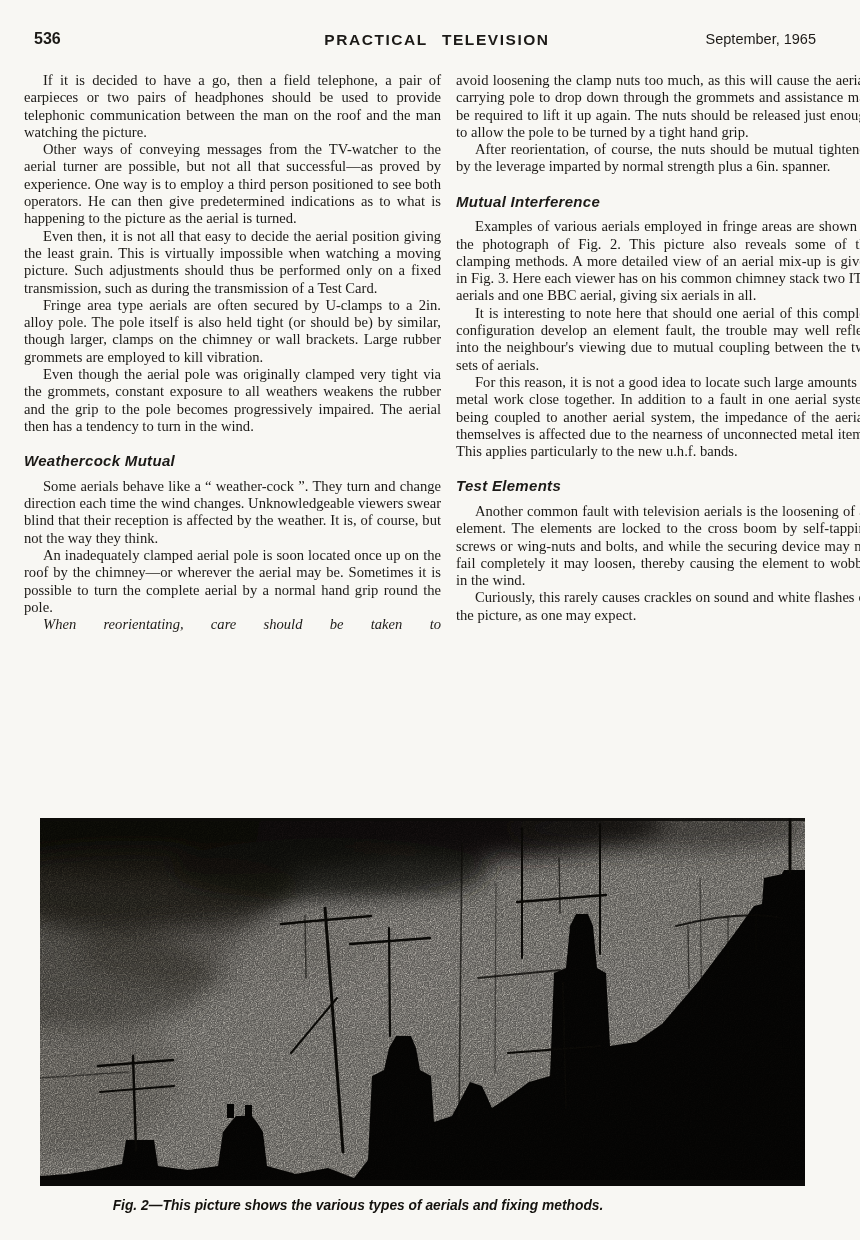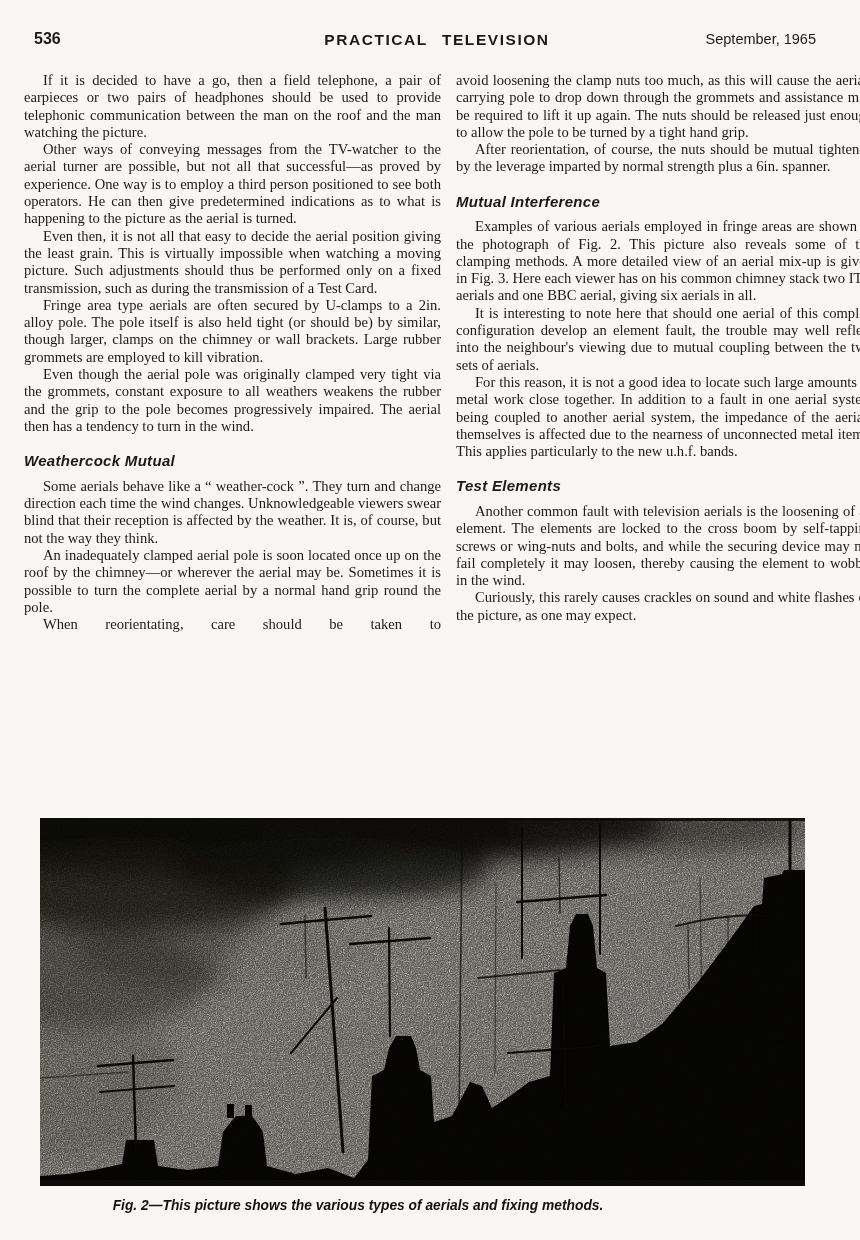--- a/index.html
+++ b/index.html
@@ -15,21 +15,21 @@
     font:bold 15.5px "Liberation Sans",sans-serif;letter-spacing:.1em;word-spacing:.55em;}
   .hdr .dt{position:absolute;right:72px;top:1px;font:14.5px "Liberation Sans",sans-serif;text-align:center;}
   
   .cols{
     position:absolute;top:56px;left:0;right:0;height:736px;box-sizing:border-box;
     display:flex;gap:15px;padding:16px 15px 0 24px;overflow:hidden;
   }
   .col{flex:1;font:14.6px/17.3px "Liberation Serif",serif;text-align:justify;}
   .col p{margin:0;}
   .ind{text-indent:1.3em;}
-  .spread{text-align-last:justify;}
+  .spread{text-align-last:justify;font-style:italic;}
   h3.sect{font:italic bold 15px/1.1 "Liberation Sans",sans-serif;margin:18px 0 8px;letter-spacing:.02em;}
   
   figure{position:absolute;top:818px;left:40px;width:636px;margin:0;}
   figure svg{display:block;width:765px;height:368px;background:#d8d4cb;}
   figcaption{
     font:italic bold 13.8px/1.25 "Liberation Sans",sans-serif;text-align:center;
     margin-top:11px;color:#14120e;
   }
 </style>
 </head>

